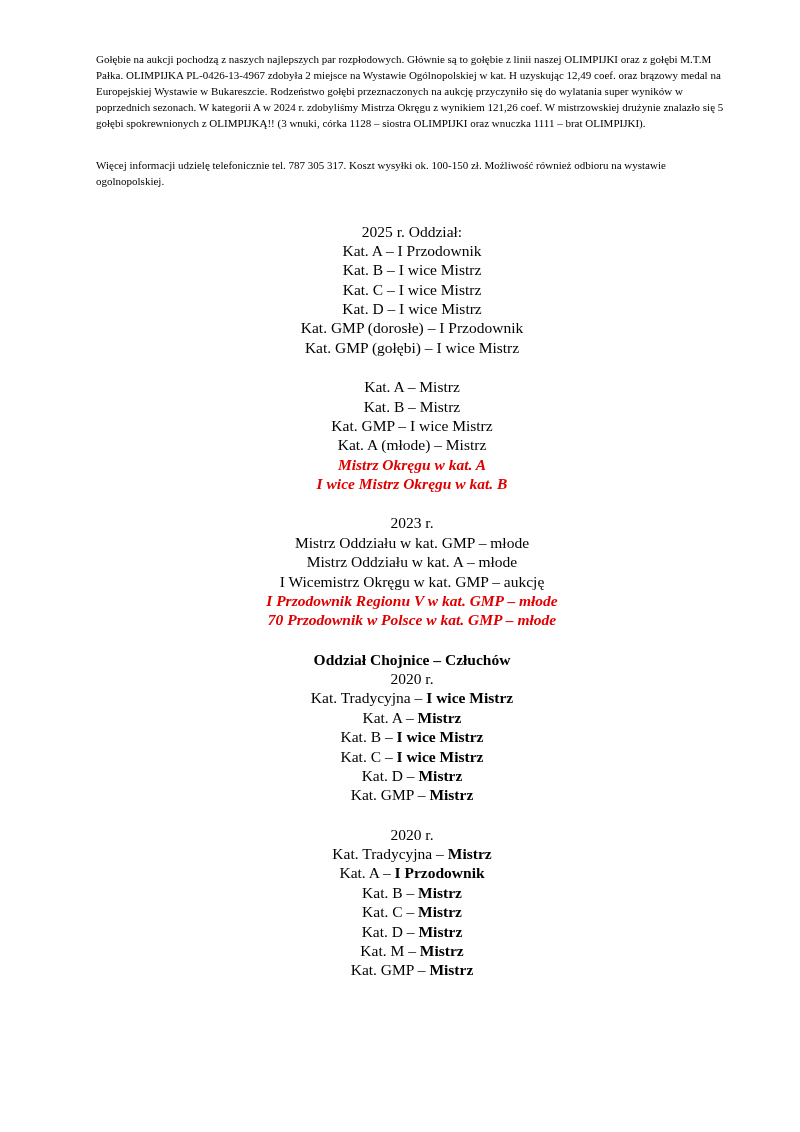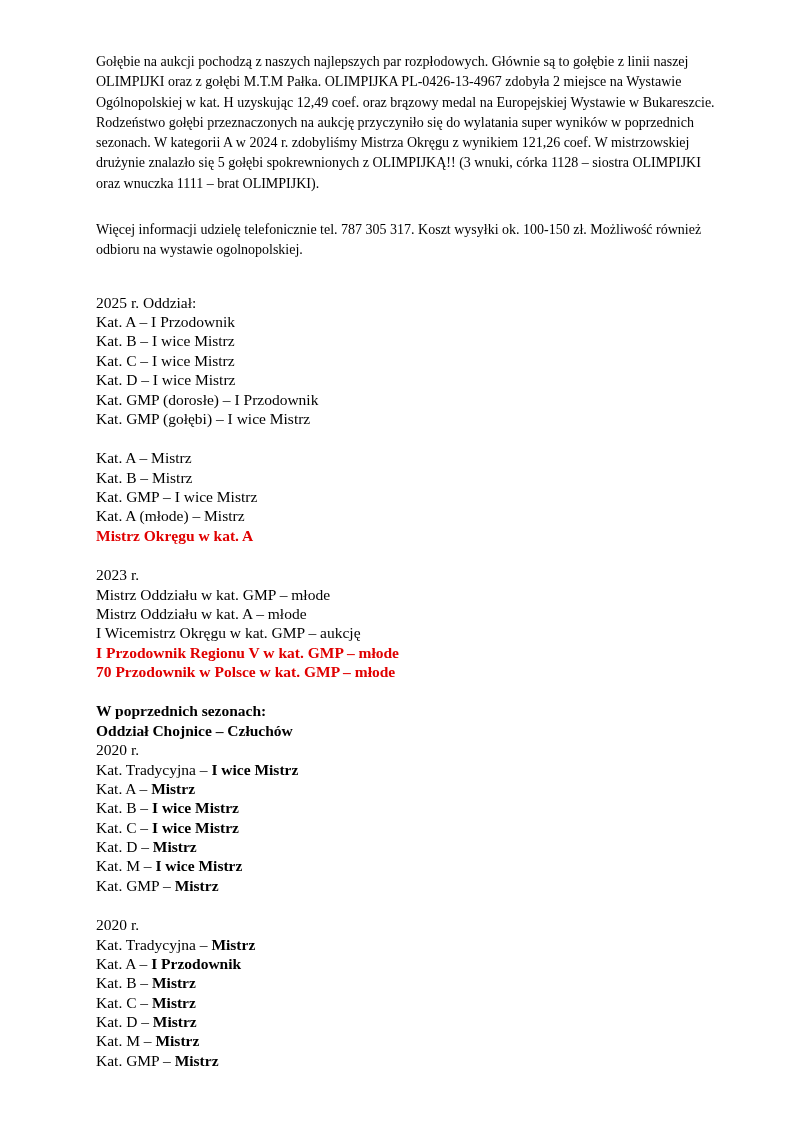--- a/index.html
+++ b/index.html
@@ -15,37 +15,39 @@
   }
   .page {
     width: 800px;
     min-height: 1132px;
     box-sizing: border-box;
     padding: 52px 72px 40px 96px;
     background: #ffffff;
   }
   p.para {
     margin: 0 0 12px 0;
-    font-size: 14px;
+    font-size: 11px;
     line-height: 1.45;
     text-align: left;
   }
   .spacer-sm { height: 14px; }
   .spacer-md { height: 20px; }
   .center-block {
+    text-align: center;
     font-size: 15.5px;
     line-height: 1.25;
   }
   .center-block .line {
     display: block;
     white-space: pre-wrap;
   }
   .line.red {
     color: #e00000;
     font-weight: bold;
+    font-style: italic;
   }
   .line.bold {
     font-weight: bold;
   }
   .line b { font-weight: bold; }
   .group { margin-bottom: 0; }
 </style>
 </head>
 <body>
 
@@ -68,45 +70,44 @@
   </div>
 
   <div class="spacer-md"></div>
 
   <div class="center-block group">
     <span class="line">Kat. A – Mistrz</span>
     <span class="line">Kat. B – Mistrz</span>
     <span class="line">Kat. GMP – I wice Mistrz</span>
     <span class="line">Kat. A (młode) – Mistrz</span>
     <span class="line red">Mistrz Okręgu w kat. A</span>
+    <span class="line red">I wice Mistrz Okręgu w kat. B</span>
   </div>
 
   <div class="spacer-md"></div>
 
   <div class="center-block group">
     <span class="line">2023 r.</span>
     <span class="line">Mistrz Oddziału w kat. GMP – młode</span>
     <span class="line">Mistrz Oddziału w kat. A – młode</span>
     <span class="line">I Wicemistrz Okręgu w kat. GMP – aukcję</span>
     <span class="line red">I Przodownik Regionu V w kat. GMP – młode</span>
     <span class="line red">70 Przodownik w Polsce w kat. GMP – młode</span>
   </div>
 
   <div class="spacer-md"></div>
 
   <div class="center-block group">
-    <span class="line bold">W poprzednich sezonach:</span>
     <span class="line bold">Oddział Chojnice – Człuchów</span>
     <span class="line">2020 r.</span>
     <span class="line"><span>Kat. Tradycyjna – </span><b>I wice Mistrz</b></span>
     <span class="line"><span>Kat. A – </span><b>Mistrz</b></span>
     <span class="line"><span>Kat. B – </span><b>I wice Mistrz</b></span>
     <span class="line"><span>Kat. C – </span><b>I wice Mistrz</b></span>
     <span class="line"><span>Kat. D – </span><b>Mistrz</b></span>
-    <span class="line"><span>Kat. M – </span><b>I wice Mistrz</b></span>
     <span class="line"><span>Kat. GMP – </span><b>Mistrz</b></span>
   </div>
 
   <div class="spacer-md"></div>
 
   <div class="center-block group">
     <span class="line">2020 r.</span>
     <span class="line"><span>Kat. Tradycyjna – </span><b>Mistrz</b></span>
     <span class="line"><span>Kat. A – </span><b>I Przodownik</b></span>
     <span class="line"><span>Kat. B – </span><b>Mistrz</b></span>

